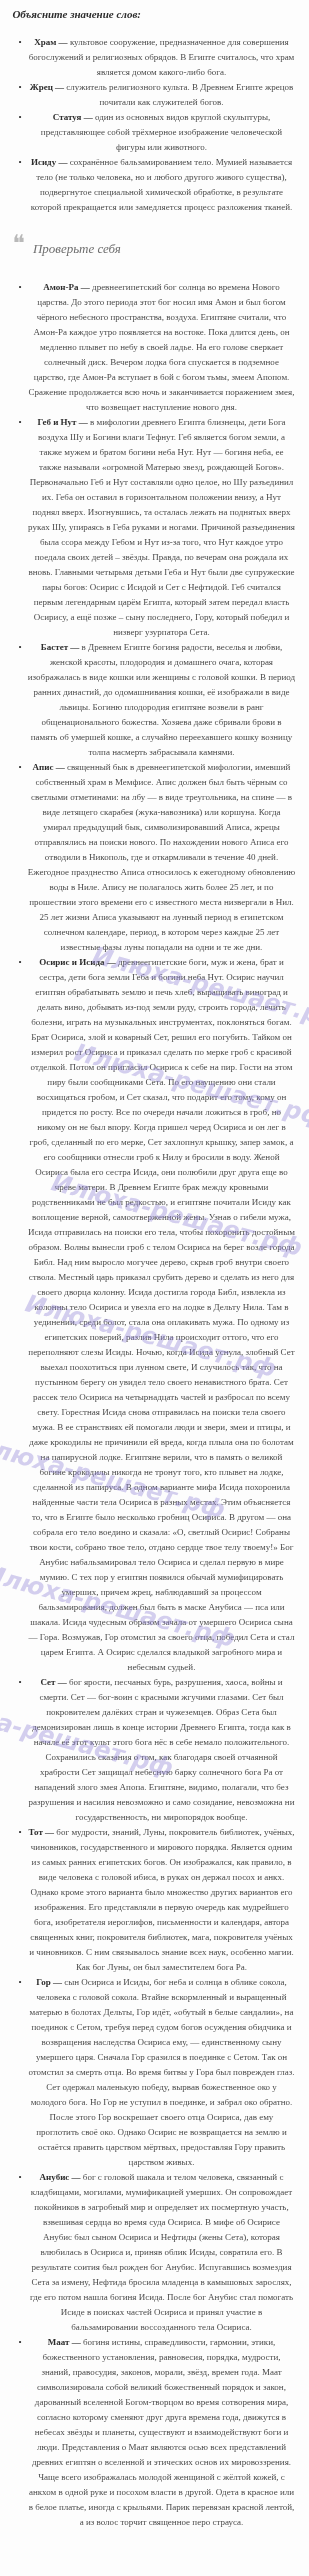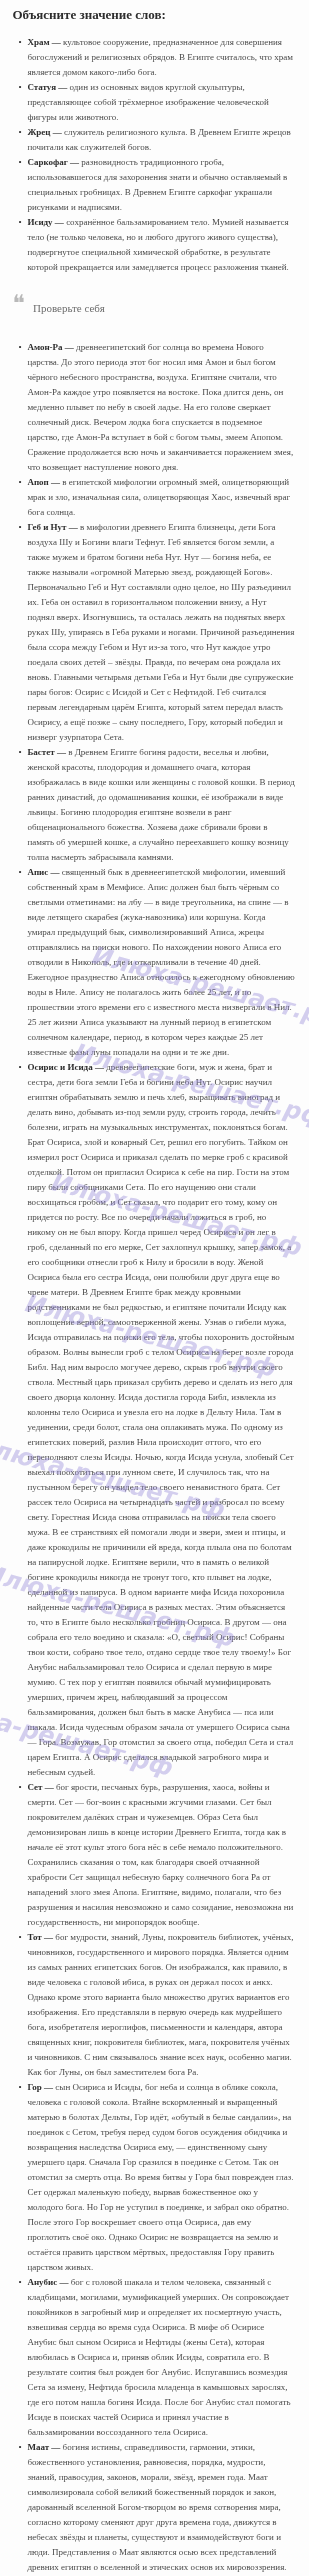--- a/index.html
+++ b/index.html
@@ -4,34 +4,35 @@
 <style>
   html,body{margin:0;padding:0;background:#ffffff;}
   .page{
     position:relative; width:309px; min-height:2697px; margin:0;
     background:#fdfdfd; overflow:hidden;
     font-family:"Liberation Serif","DejaVu Serif",serif;
     font-size:9px; line-height:15px; color:#4a4a4a;
   }
   .content{position:relative; z-index:1; padding:5.2px 13.4px 12.4px 12.4px;}
   .bold-head{
-    font-weight:bold; color:#2d2d2d; font-size:13px; line-height:15px;
+    font-weight:bold; color:#2d2d2d; font-size:11px; line-height:15px;
     margin:21.6px 0 12.4px 0;
+    font-style:italic;
   }
   .bold-head.first{margin-top:2.1px;}
-  ul.plain{list-style:none; margin:12.4px 0; padding:0 0 0 15px;}
+  ul.plain{list-style:none; margin:12.4px 0; padding:0 0 0 15px;text-align:center;}
   ul.plain li{position:relative; margin:0; padding:0;}
   ul.plain li::before{content:"•"; position:absolute; left:-8.8px; top:0; color:#2d2d2d;}
   b.term{color:#2d2d2d;}
   .quote-row{display:flex; align-items:flex-start; gap:8.2px; margin:21.6px 0 24px 0;}
   .quote-mark{
     font-family:"DejaVu Serif",serif; font-size:23px; line-height:15.5px;
     color:#b9b9b9; font-style:normal; flex:0 0 auto;
   }
-  .quote-label{color:#6e6e6e; font-size:11px; padding-top:5.2px;}
+  .quote-label{font-style:italic; color:#6e6e6e; font-size:13px; padding-top:5.2px;}
   .watermark{
     position:absolute; z-index:2; pointer-events:none; white-space:nowrap;
     font-family:"DejaVu Sans",sans-serif; font-style:italic; font-weight:bold;
     font-size:24px; color:rgba(148,136,214,0.40); transform:rotate(15deg);
     transform-origin:left top;
   }
   .wm1{left:95px; top:948px;}
   .wm2{left:77px; top:1045px;}
   .wm3{left:54px; top:1175px;}
   .wm4{left:28px;  top:1296px;}
@@ -53,40 +54,38 @@
   <div class="watermark wm7">Илюха-решает.рф</div>
 
   <div class="content">
 
     <div class="bold-head first">Объясните значение слов:</div>
 
     <ul class="plain">
 
         <li><b class="term">Храм —</b> <span>культовое сооружение, предназначенное для совершения богослужений и религиозных обрядов. В Египте считалось, что храм является домом какого-либо бога.</span></li>
 
+        <li><b class="term">Жрец —</b> <span>служитель религиозного культа. В Древнем Египте жрецов почитали как служителей богов.</span></li>
+
         <li><b class="term">Статуя —</b> <span>один из основных видов круглой скульптуры, представляющее собой трёхмерное изображение человеческой фигуры или животного.</span></li>
 
-        <li><b class="term">Жрец —</b> <span>служитель религиозного культа. В Древнем Египте жрецов почитали как служителей богов.</span></li>
-
-        <li><b class="term">Саркофаг —</b> <span>разновидность традиционного гроба, использовавшегося для захоронения знати и обычно оставляемый в специальных гробницах. В Древнем Египте саркофаг украшали рисунками и надписями.</span></li>
 
         <li><b class="term">Исиду —</b> <span>сохранённое бальзамированием тело. Мумией называется тело (не только человека, но и любого другого живого существа), подвергнутое специальной химической обработке, в результате которой прекращается или замедляется процесс разложения тканей.</span></li>
       </ul>
 
     <div class="quote-row">
       <span class="quote-mark">❝</span>
       <span class="quote-label">Проверьте себя</span>
     </div>
 
 
     <ul class="plain">
 
         <li><b class="term">Амон-Ра —</b> <span>древнеегипетский бог солнца во времена Нового царства. До этого периода этот бог носил имя Амон и был богом чёрного небесного пространства, воздуха. Египтяне считали, что Амон-Ра каждое утро появляется на востоке. Пока длится день, он медленно плывет по небу в своей ладье. На его голове сверкает солнечный диск. Вечером лодка бога спускается в подземное царство, где Амон-Ра вступает в бой с богом тьмы, змеем Апопом. Сражение продолжается всю ночь и заканчивается поражением змея, что возвещает наступление нового дня.</span></li>
 
-        <li><b class="term">Апоп —</b> <span>в египетской мифологии огромный змей, олицетворяющий мрак и зло, изначальная сила, олицетворяющая Хаос, извечный враг бога солнца.</span></li>
 
         <li><b class="term">Геб и Нут —</b> <span>в мифологии древнего Египта близнецы, дети Бога воздуха Шу и Богини влаги Тефнут. Геб является богом земли, а также мужем и братом богини неба Нут. Нут — богиня неба, ее также называли «огромной Матерью звезд, рождающей Богов». Первоначально Геб и Нут составляли одно целое, но Шу разъединил их. Геба он оставил в горизонтальном положении внизу, а Нут поднял вверх. Изогнувшись, та осталась лежать на поднятых вверх руках Шу, упираясь в Геба руками и ногами. Причиной разъединения была ссора между Гебом и Нут из-за того, что Нут каждое утро поедала своих детей – звёзды. Правда, по вечерам она рождала их вновь. Главными четырьмя детьми Геба и Нут были две супружеские пары богов: Осирис с Исидой и Сет с Нефтидой. Геб считался первым легендарным царём Египта, который затем передал власть Осирису, а ещё позже – сыну последнего, Гору, который победил и низверг узурпатора Сета.</span></li>
 
         <li><b class="term">Бастет —</b> <span>в Древнем Египте богиня радости, веселья и любви, женской красоты, плодородия и домашнего очага, которая изображалась в виде кошки или женщины с головой кошки. В период ранних династий, до одомашнивания кошки, её изображали в виде львицы. Богиню плодородия египтяне возвели в ранг общенационального божества. Хозяева даже сбривали брови в память об умершей кошке, а случайно переехавшего кошку возницу толпа насмерть забрасывала камнями.</span></li>
 
         <li><b class="term">Апис —</b> <span>священный бык в древнеегипетской мифологии, имевший собственный храм в Мемфисе. Апис должен был быть чёрным со светлыми отметинами: на лбу — в виде треугольника, на спине — в виде летящего скарабея (жука-навозника) или коршуна. Когда умирал предыдущий бык, символизировавший Аписа, жрецы отправлялись на поиски нового. По нахождении нового Аписа его отводили в Никополь, где и откармливали в течение 40 дней. Ежегодное празднество Аписа относилось к ежегодному обновлению воды в Ниле. Апису не полагалось жить более 25 лет, и по прошествии этого времени его с известного места низвергали в Нил. 25 лет жизни Аписа указывают на лунный период в египетском солнечном календаре, период, в котором через каждые 25 лет известные фазы луны попадали на одни и те же дни.</span></li>
 
         <li><b class="term">Осирис и Исида —</b> <span>древнеегипетские боги, муж и жена, брат и сестра, дети бога земли Геба и богини неба Нут. Осирис научил египтян обрабатывать землю и печь хлеб, выращивать виноград и делать вино, добывать из-под земли руду, строить города, лечить болезни, играть на музыкальных инструментах, поклоняться богам. Брат Осириса, злой и коварный Сет, решил его погубить. Тайком он измерил рост Осириса и приказал сделать по мерке гроб с красивой отделкой. Потом он пригласил Осириса к себе на пир. Гости на этом пиру были сообщниками Сета. По его наущению они стали восхищаться гробом, и Сет сказал, что подарит его тому, кому он придется по росту. Все по очереди начали ложиться в гроб, но никому он не был впору. Когда пришел черед Осириса и он лег в гроб, сделанный по его мерке, Сет захлопнул крышку, запер замок, а его сообщники отнесли гроб к Нилу и бросили в воду. Женой Осириса была его сестра Исида, они полюбили друг друга еще во чреве матери. В Древнем Египте брак между кровными родственниками не был редкостью, и египтяне почитали Исиду как воплощение верной, самоотверженной жены. Узнав о гибели мужа, Исида отправилась на поиски его тела, чтобы похоронить достойным образом. Волны вынесли гроб с телом Осириса на берег возле города Библ. Над ним выросло могучее дерево, скрыв гроб внутри своего ствола. Местный царь приказал срубить дерево и сделать из него для своего дворца колонну. Исида достигла города Библ, извлекла из колонны тело Осириса и увезла его на лодке в Дельту Нила. Там в уединении, среди болот, стала она оплакивать мужа. По одному из египетских поверий, разлив Нила происходит оттого, что его переполняют слезы Исиды. Ночью, когда Исида уснула, злобный Сет выехал поохотиться при лунном свете, И случилось так, что на пустынном берегу он увидел тело своего ненавистного брата. Сет рассек тело Осириса на четырнадцать частей и разбросал по всему свету. Горестная Исида снова отправилась на поиски тела своего мужа. В ее странствиях ей помогали люди и звери, змеи и птицы, и даже крокодилы не причинили ей вреда, когда плыла она по болотам на папирусной лодке. Египтяне верили, что в память о великой богине крокодилы никогда не тронут того, кто плывет на лодке, сделанной из папируса. В одном варианте мифа Исида похоронила найденные части тела Осириса в разных местах. Этим объясняется то, что в Египте было несколько гробниц Осириса. В другом — она собрала его тело воедино и сказала: «О, светлый Осирис! Собраны твои кости, собрано твое тело, отдано сердце твое телу твоему!» Бог Анубис набальзамировал тело Осириса и сделал первую в мире мумию. С тех пор у египтян появился обычай мумифицировать умерших, причем жрец, наблюдавший за процессом бальзамирования, должен был быть в маске Анубиса — пса или шакала. Исида чудесным образом зачала от умершего Осириса сына — Гора. Возмужав, Гор отомстил за своего отца, победил Сета и стал царем Египта. А Осирис сделался владыкой загробного мира и небесным судьей.</span></li>
 
         <li><b class="term">Сет —</b> <span>бог ярости, песчаных бурь, разрушения, хаоса, войны и смерти. Сет — бог-воин с красными жгучими глазами. Сет был покровителем далёких стран и чужеземцев. Образ Сета был демонизирован лишь в конце истории Древнего Египта, тогда как в начале её этот культ этого бога нёс в себе немало положительного. Сохранились сказания о том, как благодаря своей отчаянной храбрости Сет защищал небесную барку солнечного бога Ра от нападений злого змея Апопа. Египтяне, видимо, полагали, что без разрушения и насилия невозможно и само созидание, невозможна ни государственность, ни миропорядок вообще.</span></li>

